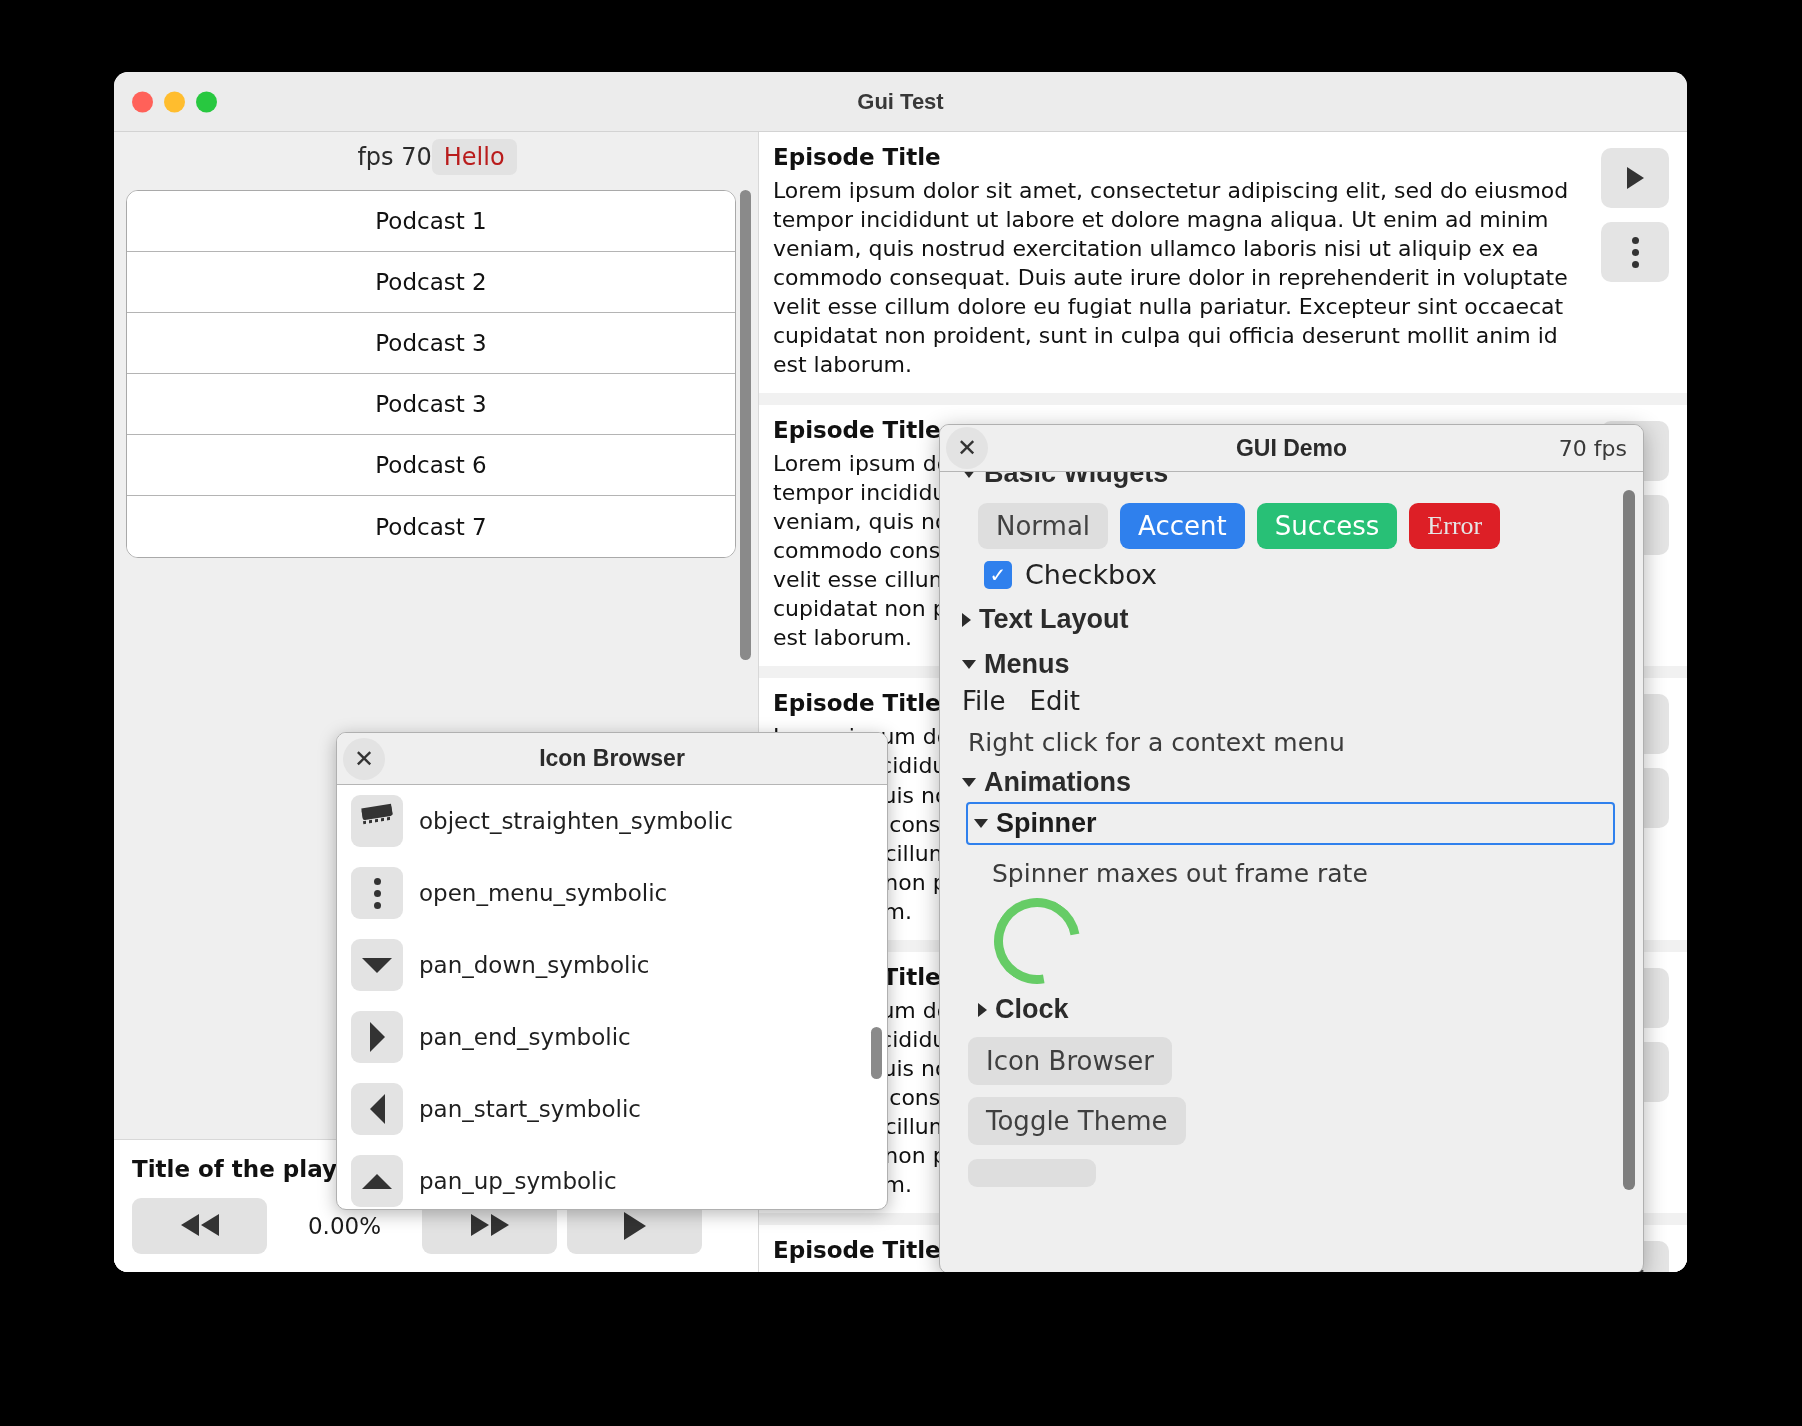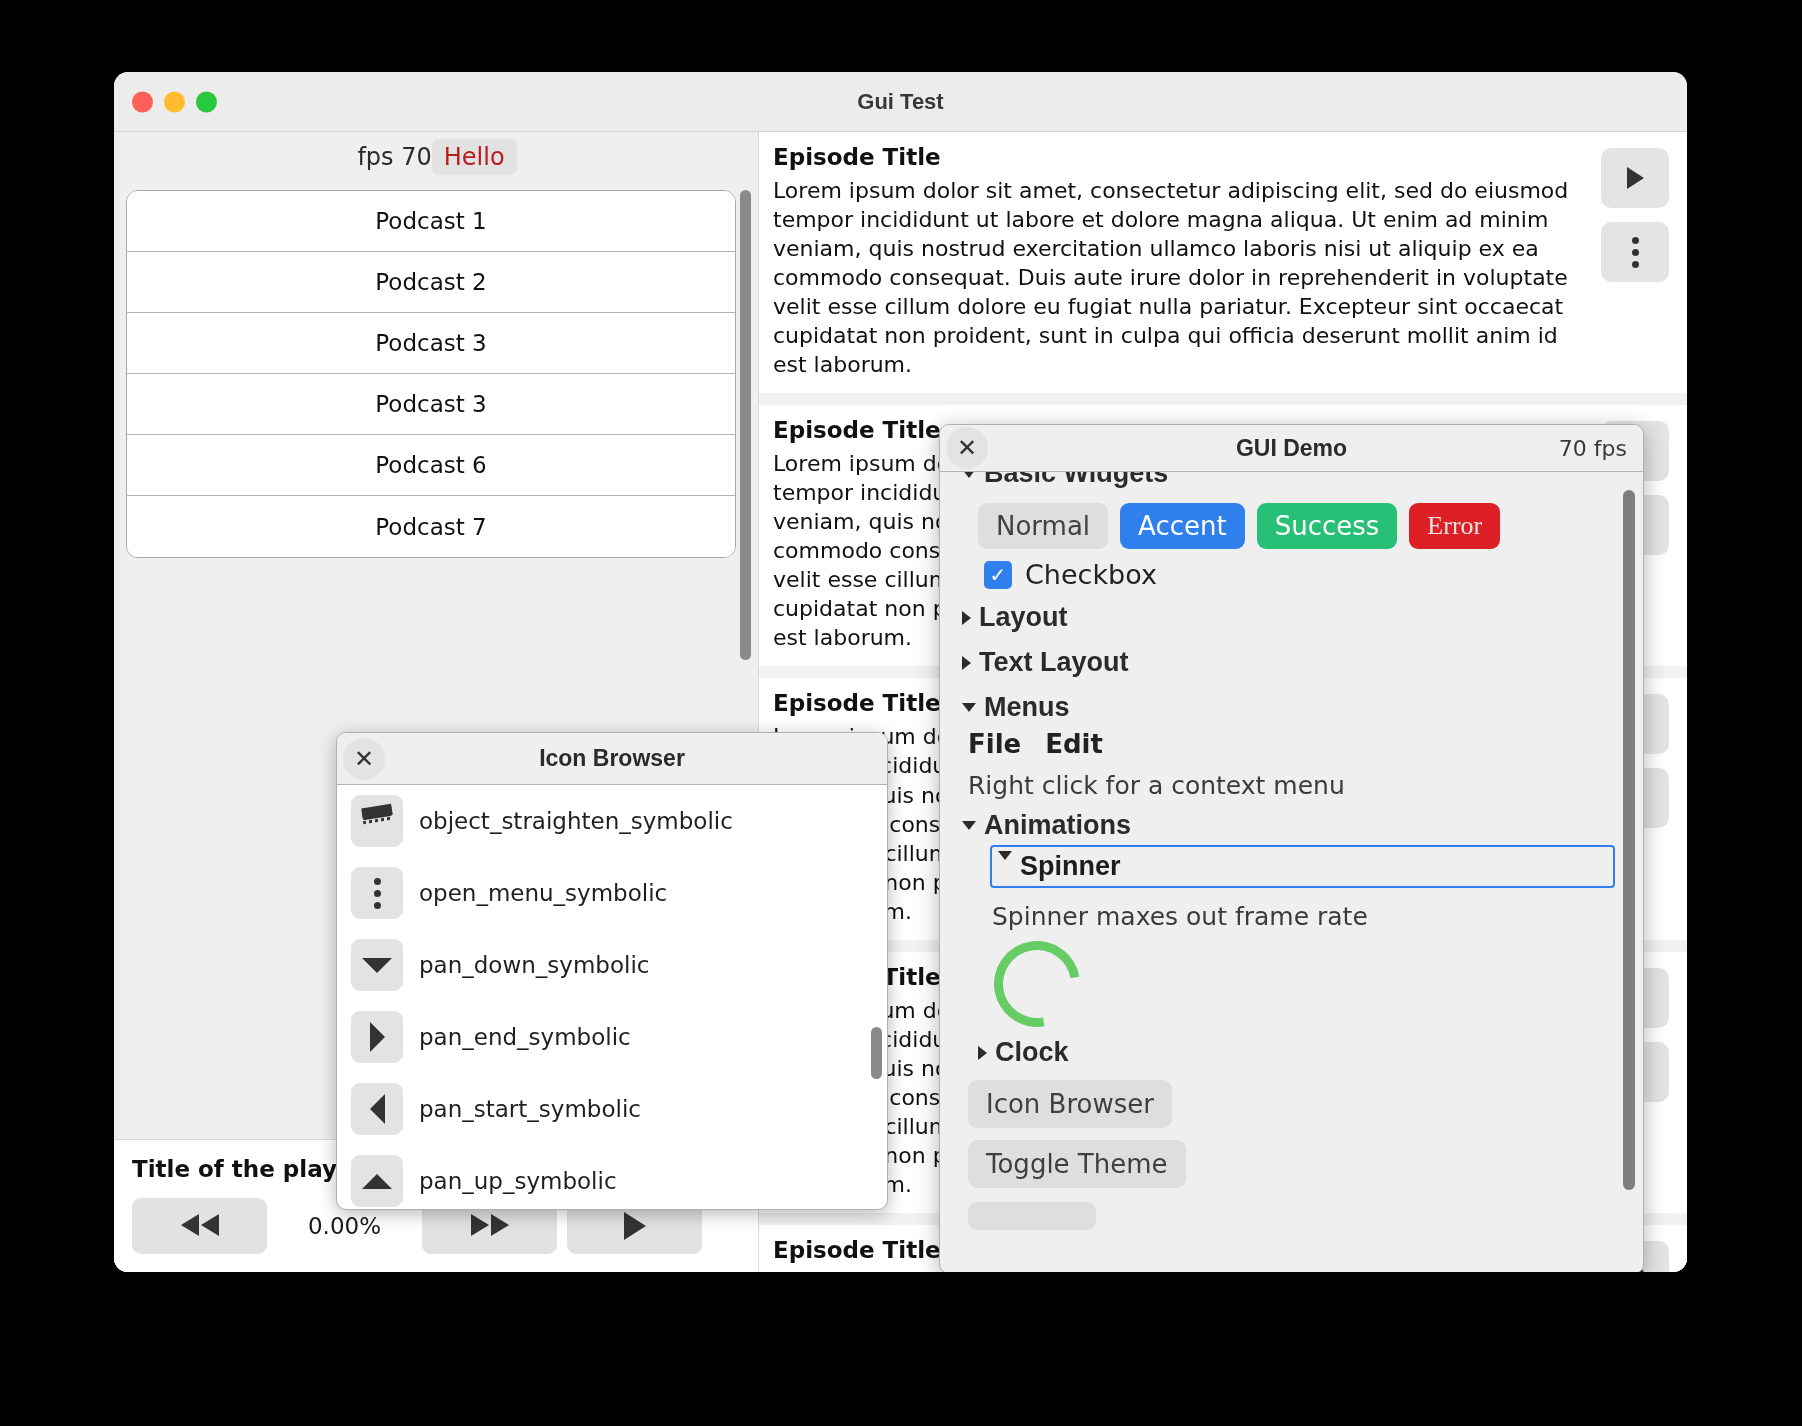--- a/index.html
+++ b/index.html
@@ -337,32 +337,32 @@
     margin: 10px 0 12px 22px; cursor: pointer;
   }
   .checkbox-box {
     width: 28px; height: 28px; border-radius: 5px;
     background: #2f80ed;
     display: flex; align-items: center; justify-content: center;
     color: #fff; font-size: 20px; font-weight: bold;
   }
   .checkbox-label { font-size: 27px; color: #222; }
 
-  #menu-row { display: flex; gap: 24px; margin: 6px 0 6px 6px; font-weight: bold; }
+  #menu-row { display: flex; gap: 24px; margin: 6px 0 6px 0; }
   .menu-item {
     font-size: 26px; color: #222; cursor: pointer;
     font-family: "DejaVu Sans", sans-serif;
   }
   #context-hint {
     font-size: 25px; color: #3b3b3b; margin: 12px 0 10px 6px;
   }
   #spinner-header {
-    display: flex; gap: 8px;
+    display: flex; align-items: center; gap: 8px;
     border: 2px solid #2f80ed; border-radius: 4px;
-    padding: 4px 6px; margin: 4px 0 0 28px;
+    padding: 4px 6px; margin: 4px 0 0 4px;
     font-size: 27px; font-weight: bold; color: #1d1d1d;
     cursor: pointer;
     font-family: "Liberation Sans", sans-serif;
   }
   #spinner-caption {
     font-size: 25px; color: #3b3b3b; margin: 14px 0 10px 30px;
   }
   #spinner-gfx {
     width: 86px; height: 86px; margin: 6px 0 10px 32px;
     border: 9px solid #66cc66;
@@ -621,24 +621,20 @@
         <button class="demo-btn accent">Accent</button>
         <button class="demo-btn success">Success</button>
         <button class="demo-btn error">Error</button>
       </div>
 
       <div id="checkbox-row">
         <span class="checkbox-box">✓</span>
         <span class="checkbox-label">Checkbox</span>
       </div>
 
-      <div class="gd-section">
-        <span class="caret-closed"></span>
-        <span>Layout</span>
-      </div>
 
       <div class="gd-section" style="margin-top:14px;">
         <span class="caret-closed"></span>
         <span>Text Layout</span>
       </div>
 
       <div class="gd-section" style="margin-top:14px;">
         <span class="caret-open"></span>
         <span>Menus</span>
       </div>

